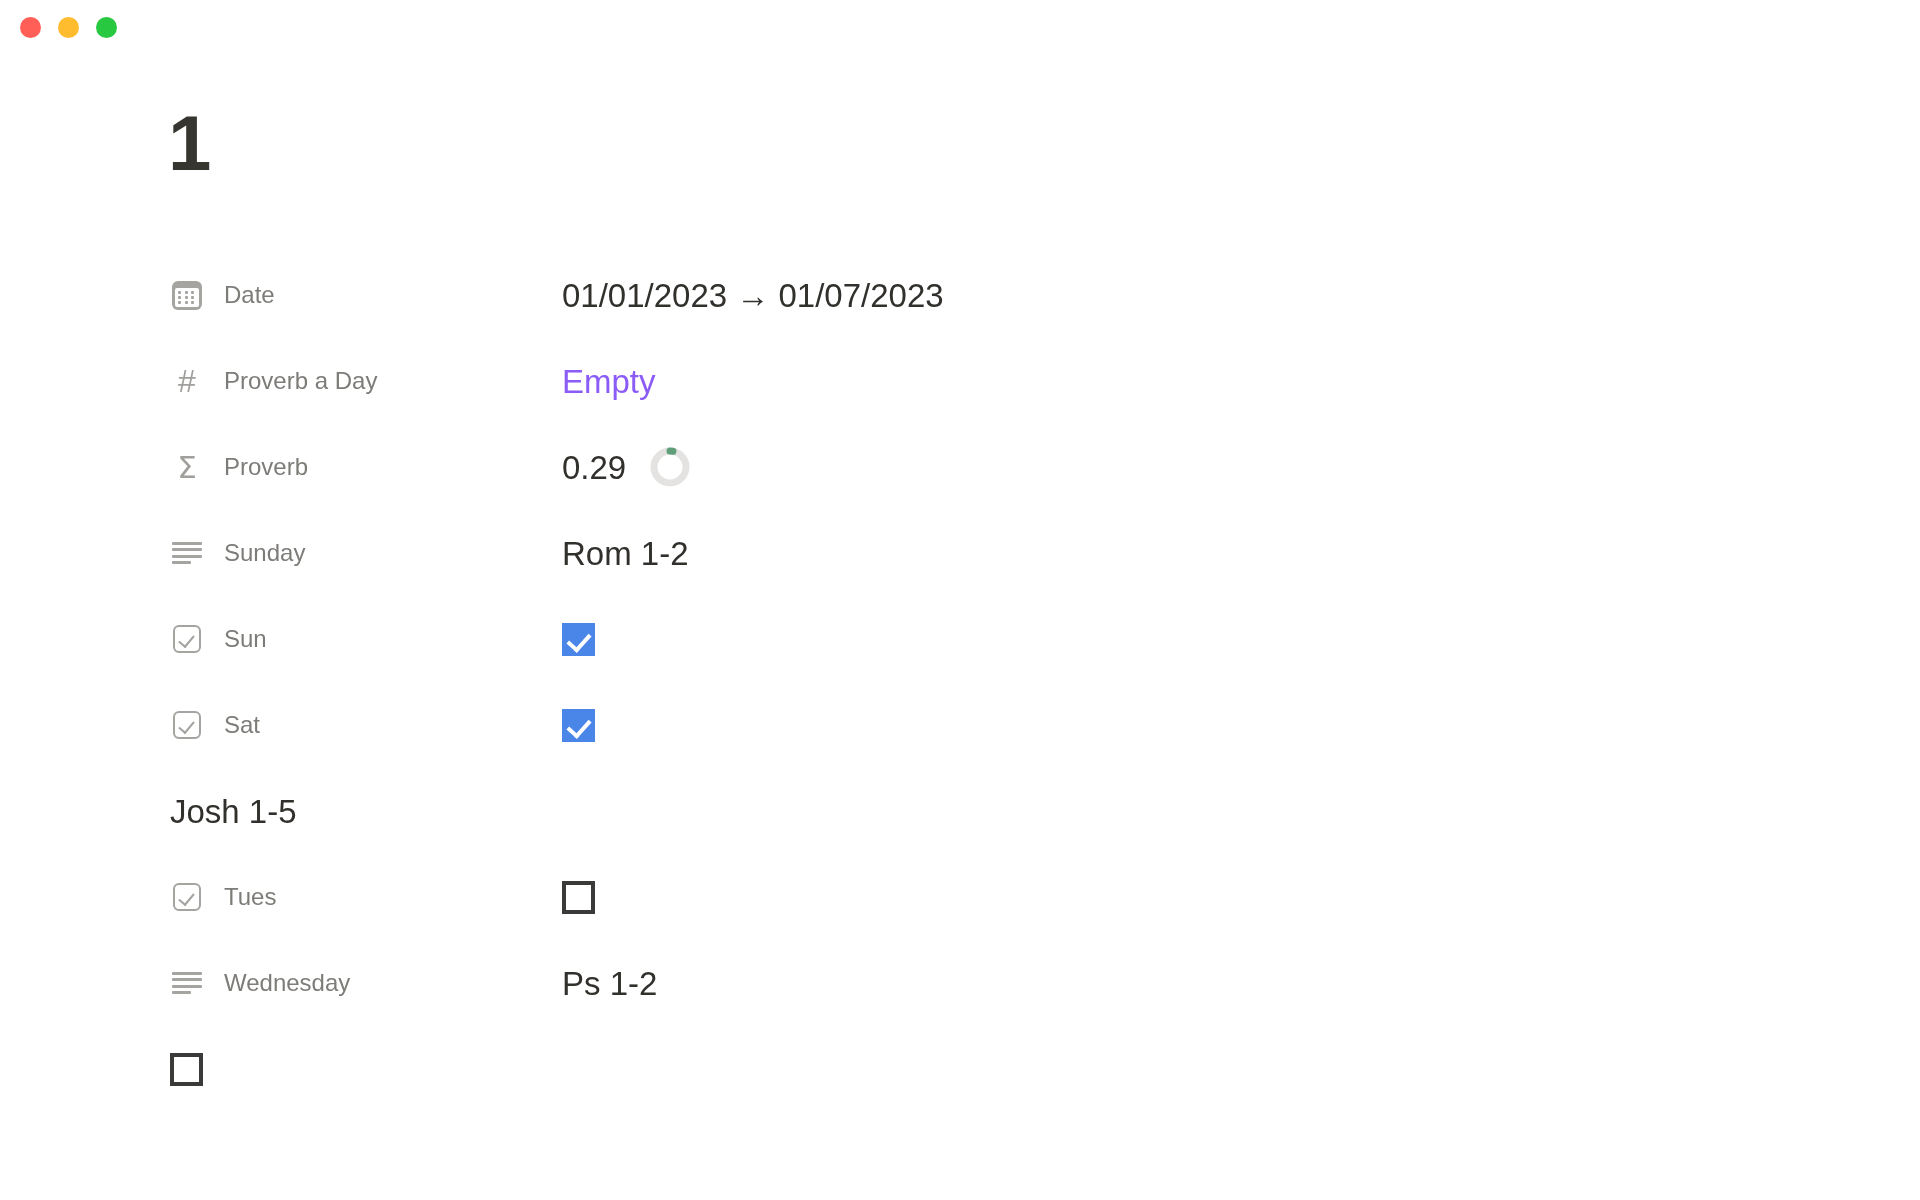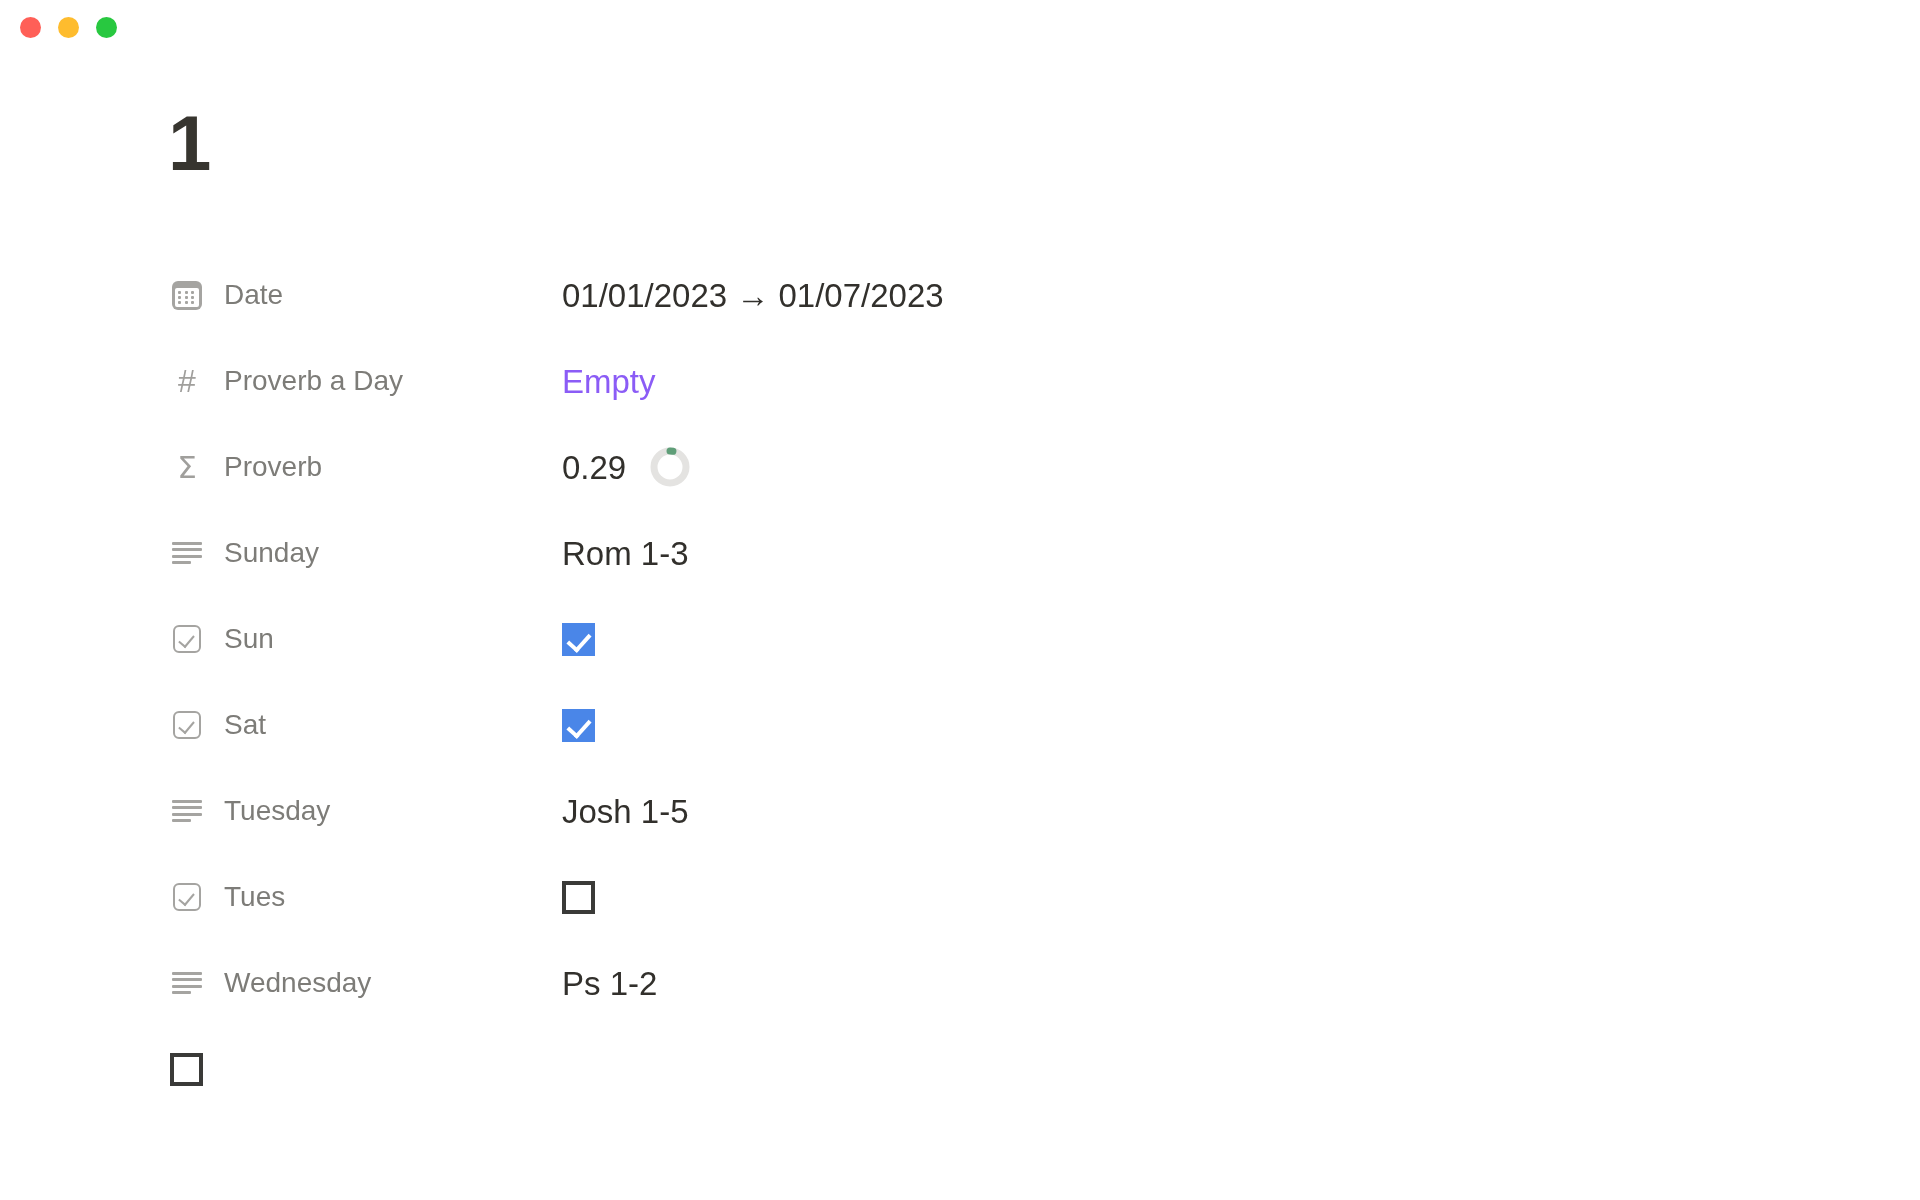--- a/index.html
+++ b/index.html
@@ -80,21 +80,21 @@
     height: 34px;
     flex: 0 0 34px;
     margin-right: 20px;
     display: flex;
     align-items: center;
     justify-content: center;
     color: #9b9a97;
   }
 
   .prop-name {
-    font-size: 28px;
+    font-size: 24px;
     color: #7d7c78;
     line-height: 1;
     white-space: nowrap;
   }
 
   .prop-value {
     display: flex;
     align-items: center;
     font-size: 33px;
     color: #32302c;
@@ -307,21 +307,21 @@
             <span class="icon-lines">
               <span></span>
               <span></span>
               <span></span>
               <span></span>
             </span>
           </span>
           <span class="prop-name">Sunday</span>
         </div>
         <div class="prop-value">
-          <span>Rom 1-3</span>
+          <span>Rom 1-2</span>
         </div>
       </div>
       <div class="prop-row">
         <div class="prop-label">
           <span class="prop-icon">
             <span class="icon-checkprop"></span>
           </span>
           <span class="prop-name">Sun</span>
         </div>
         <div class="prop-value">
@@ -333,31 +333,20 @@
           <span class="prop-icon">
             <span class="icon-checkprop"></span>
           </span>
           <span class="prop-name">Sat</span>
         </div>
         <div class="prop-value">
           <span class="checkbox checked"></span>
         </div>
       </div>
       <div class="prop-row">
-        <div class="prop-label">
-          <span class="prop-icon">
-            <span class="icon-lines">
-              <span></span>
-              <span></span>
-              <span></span>
-              <span></span>
-            </span>
-          </span>
-          <span class="prop-name">Tuesday</span>
-        </div>
         <div class="prop-value">
           <span>Josh 1-5</span>
         </div>
       </div>
       <div class="prop-row">
         <div class="prop-label">
           <span class="prop-icon">
             <span class="icon-checkprop"></span>
           </span>
           <span class="prop-name">Tues</span>

